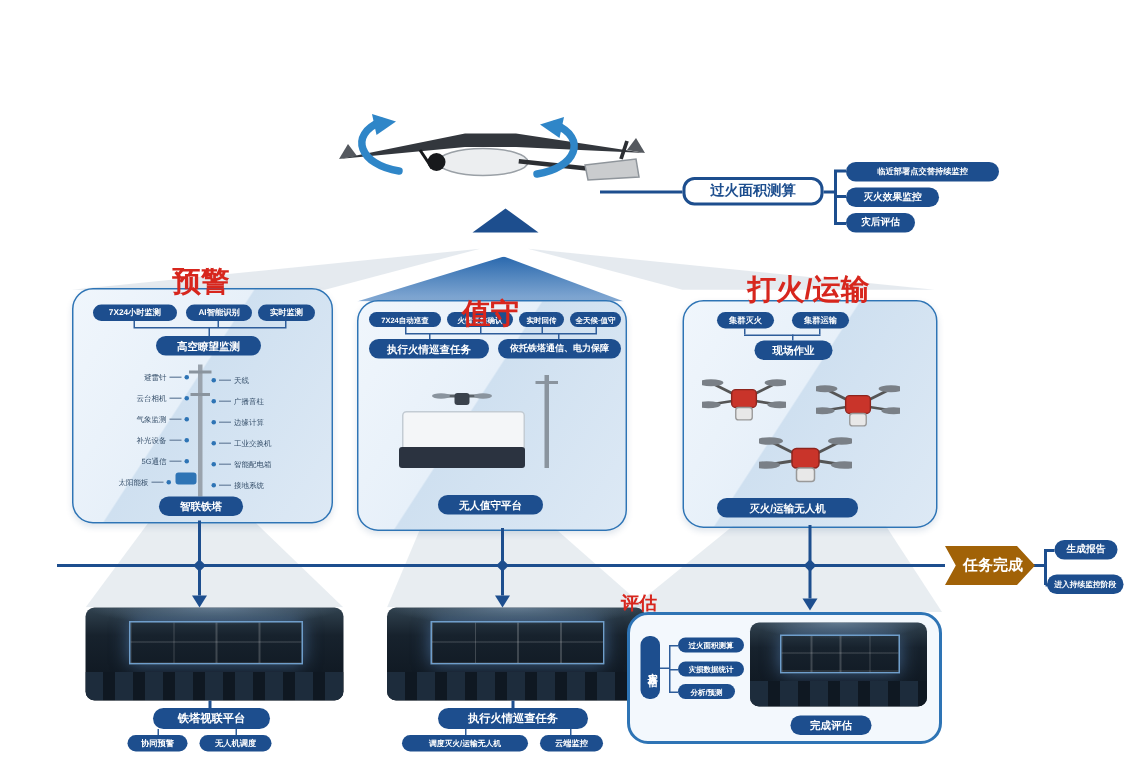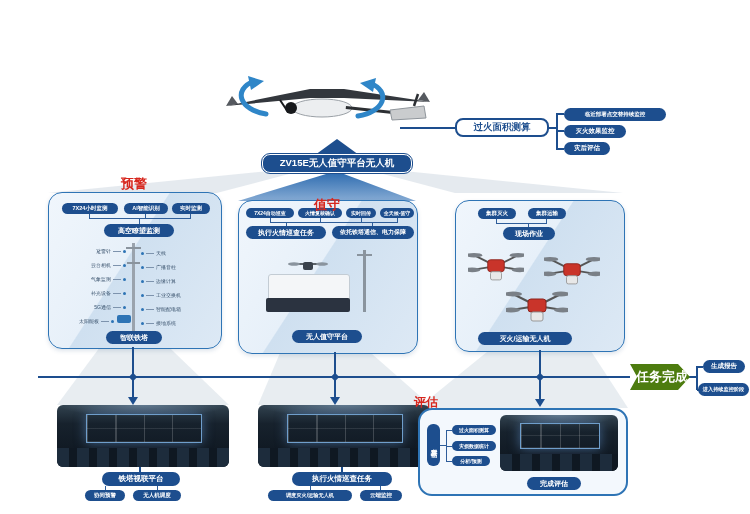--- a/index.html
+++ b/index.html
@@ -9,21 +9,21 @@
   
   #title{left:0;top:12px;width:750px;text-align:center;font-size:29px;font-weight:800;
          color:#1763aa;letter-spacing:3px;}
   
   .pill{position:absolute;background:#1d4e8e;color:#fff;border-radius:8px;
         display:flex;align-items:center;justify-content:center;font-weight:700;
         white-space:nowrap;z-index:5;box-sizing:border-box;}
   .pill.outline{background:#fff;color:#1d4e8e;border:2px solid #1d4e8e;}
   .line{position:absolute;background:#1d4e8e;z-index:3;}
   .thin{background:#2e5d9a;}
-  .red-h{position:absolute;color:#d7261d;font-weight:800;font-size:13px;z-index:6;white-space:nowrap;}
+  .red-h{position:absolute;color:#d7261d;font-weight:800;font-size:19px;z-index:6;white-space:nowrap;}
   
   .card{position:absolute;border:1.5px solid #2e74b5;border-radius:14px;z-index:2;
         background:linear-gradient(123deg,#f0f6fc 0%,#e7f0f9 44%,#cfe0f0 44.5%,#dde9f5 100%);
         box-shadow:0 2px 4px rgba(40,80,130,.15);}
   
   .wedge{position:absolute;z-index:0;}
   
   .arr-down{position:absolute;width:0;height:0;border-left:5px solid transparent;
             border-right:5px solid transparent;border-top:8px solid #1d4e8e;z-index:4;}
   .node{position:absolute;width:6px;height:6px;background:#1d4e8e;transform:rotate(45deg);z-index:4;}
@@ -43,22 +43,22 @@
   .co{position:absolute;display:flex;align-items:center;gap:2px;font-size:5px;
       color:#37506b;z-index:5;}
   .co.left{justify-content:flex-end;}
   .co-line{width:8px;height:1px;background:#7d93ad;}
   .co-dot{width:3px;height:3px;border-radius:50%;background:#2e74b5;flex:0 0 auto;}
   
   .vpill{position:absolute;background:#1d4e8e;color:#fff;border-radius:6px;z-index:5;
          writing-mode:vertical-rl;text-orientation:upright;display:flex;align-items:center;
          justify-content:center;font-weight:700;font-size:6.5px;letter-spacing:1px;}
   
-  #task-done{position:absolute;left:630px;top:364px;width:60px;height:26px;background:#4d7c0f;
-             color:#fff;font-weight:800;font-size:13px;display:flex;align-items:center;
+  #task-done{position:absolute;left:630px;top:364px;width:60px;height:26px;background:#a16207;
+             color:#fff;font-weight:800;font-size:10px;display:flex;align-items:center;
              justify-content:center;z-index:5;padding-left:4px;box-sizing:border-box;
              clip-path:polygon(0% 0%,80% 0%,100% 50%,80% 100%,0% 100%,12% 50%);}
   .t5{font-size:5px;} .t52{font-size:5.2px;} .t55{font-size:5.5px;} .t6{font-size:6px;}
   .t65{font-size:6.5px;} .t7{font-size:7px;} .t75{font-size:7.5px;} .t95{font-size:9.5px;}
 </style>
 </head>
 <body>
 
 <div id="canvas">
 
@@ -95,36 +95,35 @@
     <polygon points="24,0 40,5 27,14" fill="#2f86c8"></polygon>
   </svg>
   <svg class="abs" style="left:352px;top:78px;z-index:3;" width="48" height="42" viewBox="0 0 48 42">
     <path d="M6,38 C32,34 40,14 18,5" stroke="#2f86c8" stroke-width="5" fill="none" stroke-linecap="round"></path>
     <polygon points="24,0 8,5 21,14" fill="#2f86c8"></polygon>
   </svg>
 
   <div class="abs" style="left:315px;top:139px;width:0;height:0;border-left:22px solid transparent;
               border-right:22px solid transparent;border-bottom:16px solid #1d4e8e;z-index:4;"></div>
 
-  <div class="pill t95" style="left:262px;top:154px;width:150px;height:19px;border:1.5px solid #fff;
-              outline:1px solid #1d4e8e;">ZV15E无人值守平台无人机</div>
 
   <div class="line" style="left:400px;top:127px;width:55px;height:2px;"></div>
   <div class="pill outline t95" style="left:455px;top:118px;width:94px;height:19px;">过火面积测算</div>
   <div class="line" style="left:549px;top:127px;width:8px;height:2px;"></div>
   <div class="line" style="left:556px;top:113px;width:2px;height:37px;"></div>
   <div class="line" style="left:558px;top:113px;width:6px;height:1.5px;"></div>
   <div class="line" style="left:558px;top:130px;width:6px;height:1.5px;"></div>
   <div class="line" style="left:558px;top:148px;width:6px;height:1.5px;"></div>
   <div class="pill t55" style="left:564px;top:108px;width:102px;height:13px;">临近部署点交替持续监控</div>
   <div class="pill t65" style="left:564px;top:125px;width:62px;height:13px;">灭火效果监控</div>
   <div class="pill t65" style="left:564px;top:142px;width:46px;height:13px;">灾后评估</div>
 
   <div class="red-h" style="left:48px;top:175px;width:172px;text-align:center;">预警</div>
   <div class="red-h" style="left:238px;top:196px;width:178px;text-align:center;">值守</div>
+  <div class="red-h" style="left:455px;top:180px;width:168px;text-align:center;">打火/运输</div>
 
   <div class="card" style="left:48px;top:192px;width:172px;height:155px;"></div>
   <div class="pill t55" style="left:62px;top:203px;width:56px;height:11px;">7X24小时监测</div>
   <div class="pill t55" style="left:124px;top:203px;width:44px;height:11px;">AI智能识别</div>
   <div class="pill t55" style="left:172px;top:203px;width:38px;height:11px;">实时监测</div>
   <div class="line thin" style="left:89px;top:214px;width:1px;height:4px;"></div>
   <div class="line thin" style="left:145px;top:214px;width:1px;height:4px;"></div>
   <div class="line thin" style="left:190px;top:214px;width:1px;height:4px;"></div>
   <div class="line thin" style="left:89px;top:218px;width:102px;height:1px;"></div>
   <div class="line thin" style="left:139px;top:218px;width:1px;height:6px;"></div>

